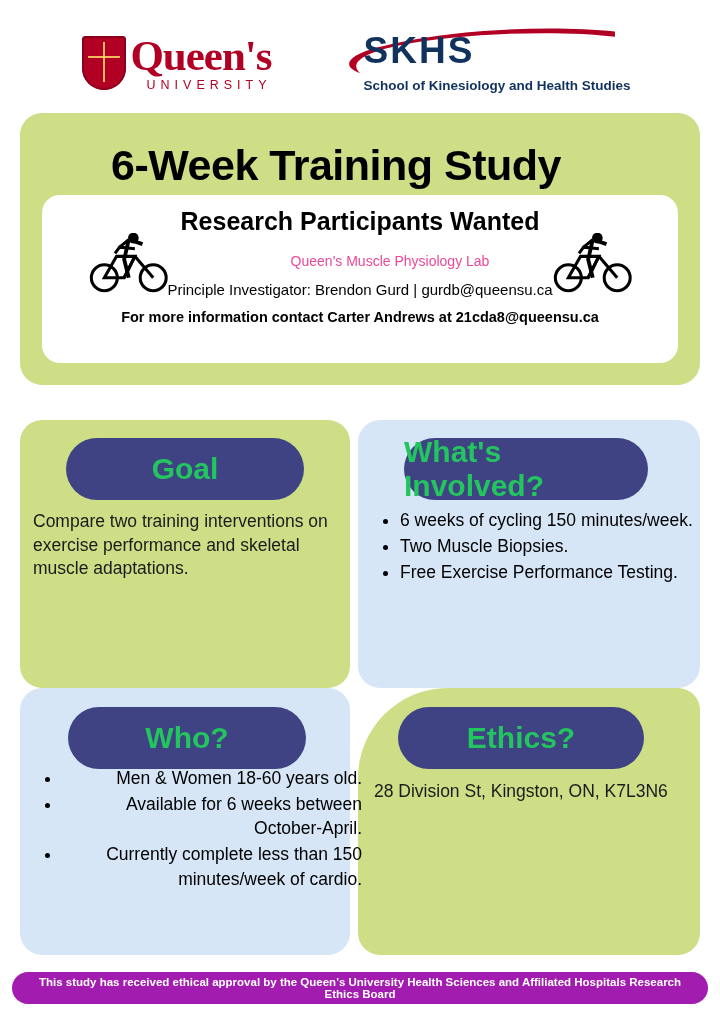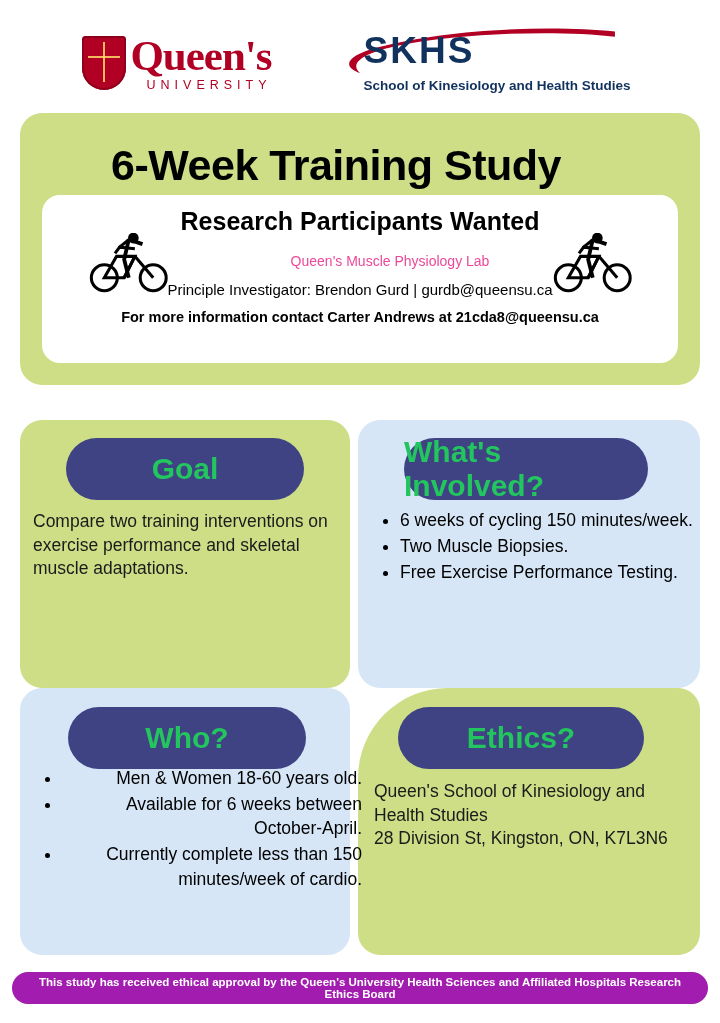--- a/index.html
+++ b/index.html
@@ -409,21 +409,20 @@
     <li>Free Exercise Performance Testing.</li>
   </ul>
 
   <ul class="bullets who-list">
     <li>Men &amp; Women 18-60 years old.</li>
     <li>Available for 6 weeks between October-April.</li>
     <li>Currently complete less than 150 minutes/week of cardio.</li>
   </ul>
 
   <div class="body-text where-text">
-    <div>Queen's School of Kinesiology and Health Studies</div>
     <div>28 Division St, Kingston, ON, K7L3N6</div>
   </div>
 
   <div class="footer">
     <div class="footer-text">This study has received ethical approval by the Queen's University Health Sciences and  Affiliated Hospitals Research Ethics Board</div>
   </div>
 
 </div>
 
 </body></html>

